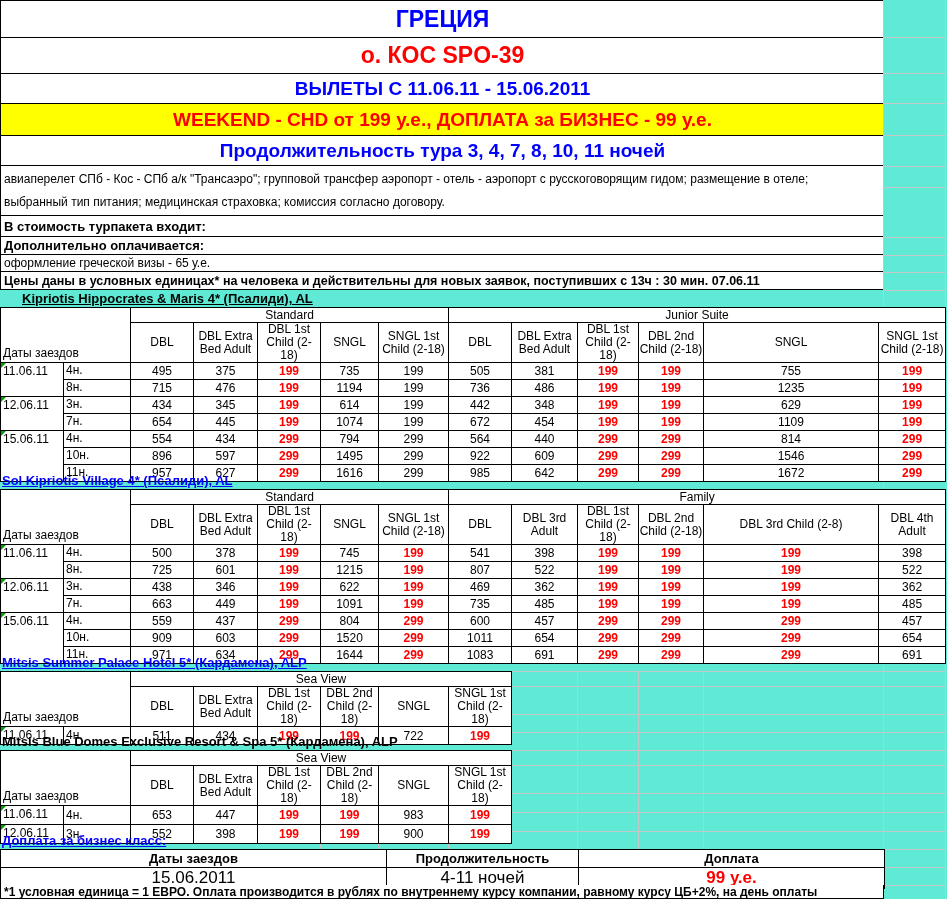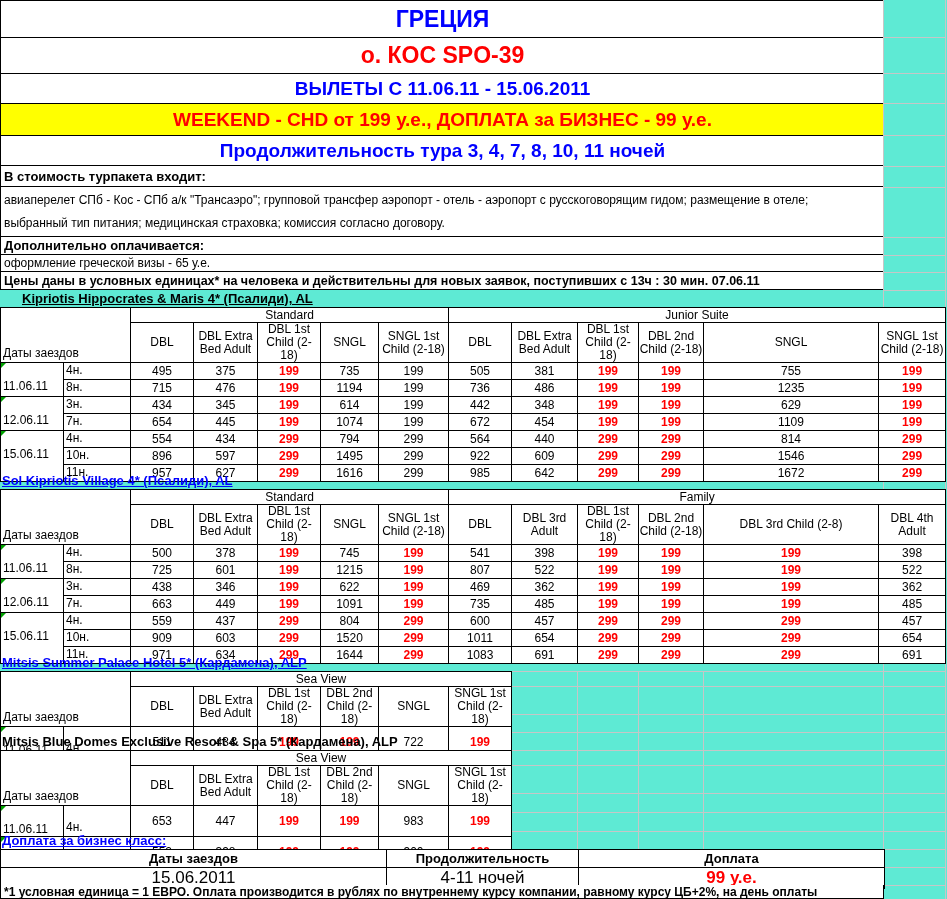--- a/index.html
+++ b/index.html
@@ -41,21 +41,21 @@
   .t-link{color:#0000ff;text-decoration:underline;}
   .t-plain{color:#000;}
   
   table.pt{position:absolute;left:0;border-collapse:collapse;table-layout:fixed;
            background:#fff;z-index:1;}
   table.pt td{border:1px solid #000;font-size:12px;text-align:center;vertical-align:middle;
               padding:0;overflow:hidden;background:#fff;}
   table.pt td.grp{font-size:12px;}
   table.pt td.colh{line-height:13px;}
   table.pt td.dates-label{text-align:left;vertical-align:bottom;padding:0 0 2px 2px;}
-  table.pt td.date{text-align:left;vertical-align:top;padding:16px 0 0 2px;position:relative;}
+  table.pt td.date{text-align:left;vertical-align:top;padding:1px 0 0 2px;position:relative;}
   table.pt td.date::before{content:"";position:absolute;left:0;top:0;width:0;height:0;
               border-top:5px solid #00a000;border-right:5px solid transparent;}
   table.pt td.nights{text-align:left;vertical-align:bottom;padding:0 0 2px 2px;}
   table.pt td.red{color:#ff0000;font-weight:bold;}
   
   .biz-label{position:absolute;left:0;top:831px;height:18px;font-size:13px;font-weight:bold;
              color:#0000ff;text-decoration:underline;padding-left:2px;display:flex;
              align-items:center;z-index:1;}
   table.bt{position:absolute;left:0;top:849px;border-collapse:collapse;table-layout:fixed;
            background:#fff;z-index:1;}
@@ -116,25 +116,25 @@
 
   <div class="secA">
     <div class="hrow r1 c-blue">ГРЕЦИЯ</div>
     <div class="hrow r2 c-red">о. КОС SPO-39</div>
     <div class="hrow r3 c-blue">ВЫЛЕТЫ С 11.06.11 - 15.06.2011</div>
     <div class="hrow r4 c-red bg-yellow">WEEKEND - CHD от 199 у.е., ДОПЛАТА за БИЗНЕС - 99 у.е.</div>
     <div class="hrow r5 c-blue">Продолжительность тура  3, 4, 7, 8, 10, 11 ночей</div>
   </div>
 
   <div class="secB">
-    <div class="irow b1">В стоимость турпакета входит:</div>
     <div class="irow b2">
       <div>авиаперелет СПб - Кос - СПб а/к "Трансаэро"; групповой трансфер аэропорт - отель - аэропорт с русскоговорящим гидом; размещение в отеле;</div>
       <div>выбранный тип питания; медицинская страховка; комиссия согласно договору.</div>
     </div>
+    <div class="irow b1">В стоимость турпакета входит:</div>
     <div class="irow b3">Дополнительно оплачивается:</div>
     <div class="irow b4">оформление греческой визы - 65 у.е.</div>
     <div class="irow b5">Цены даны в условных единицах* на человека и действительны для новых заявок, поступивших с 13ч : 30 мин.  07.06.11</div>
   </div>
 
   <div id="tables-host">
       <div class="hotel-title t-black-u" style="top: 290px; height: 17px; margin-left: 20px;">Kipriotis Hippocrates &amp; Maris 4* (Псалиди), AL</div>
       <table class="pt" style="top: 307px; width: 945px; height: 165px;">
         <colgroup>
           <col style="width: 63px;">

